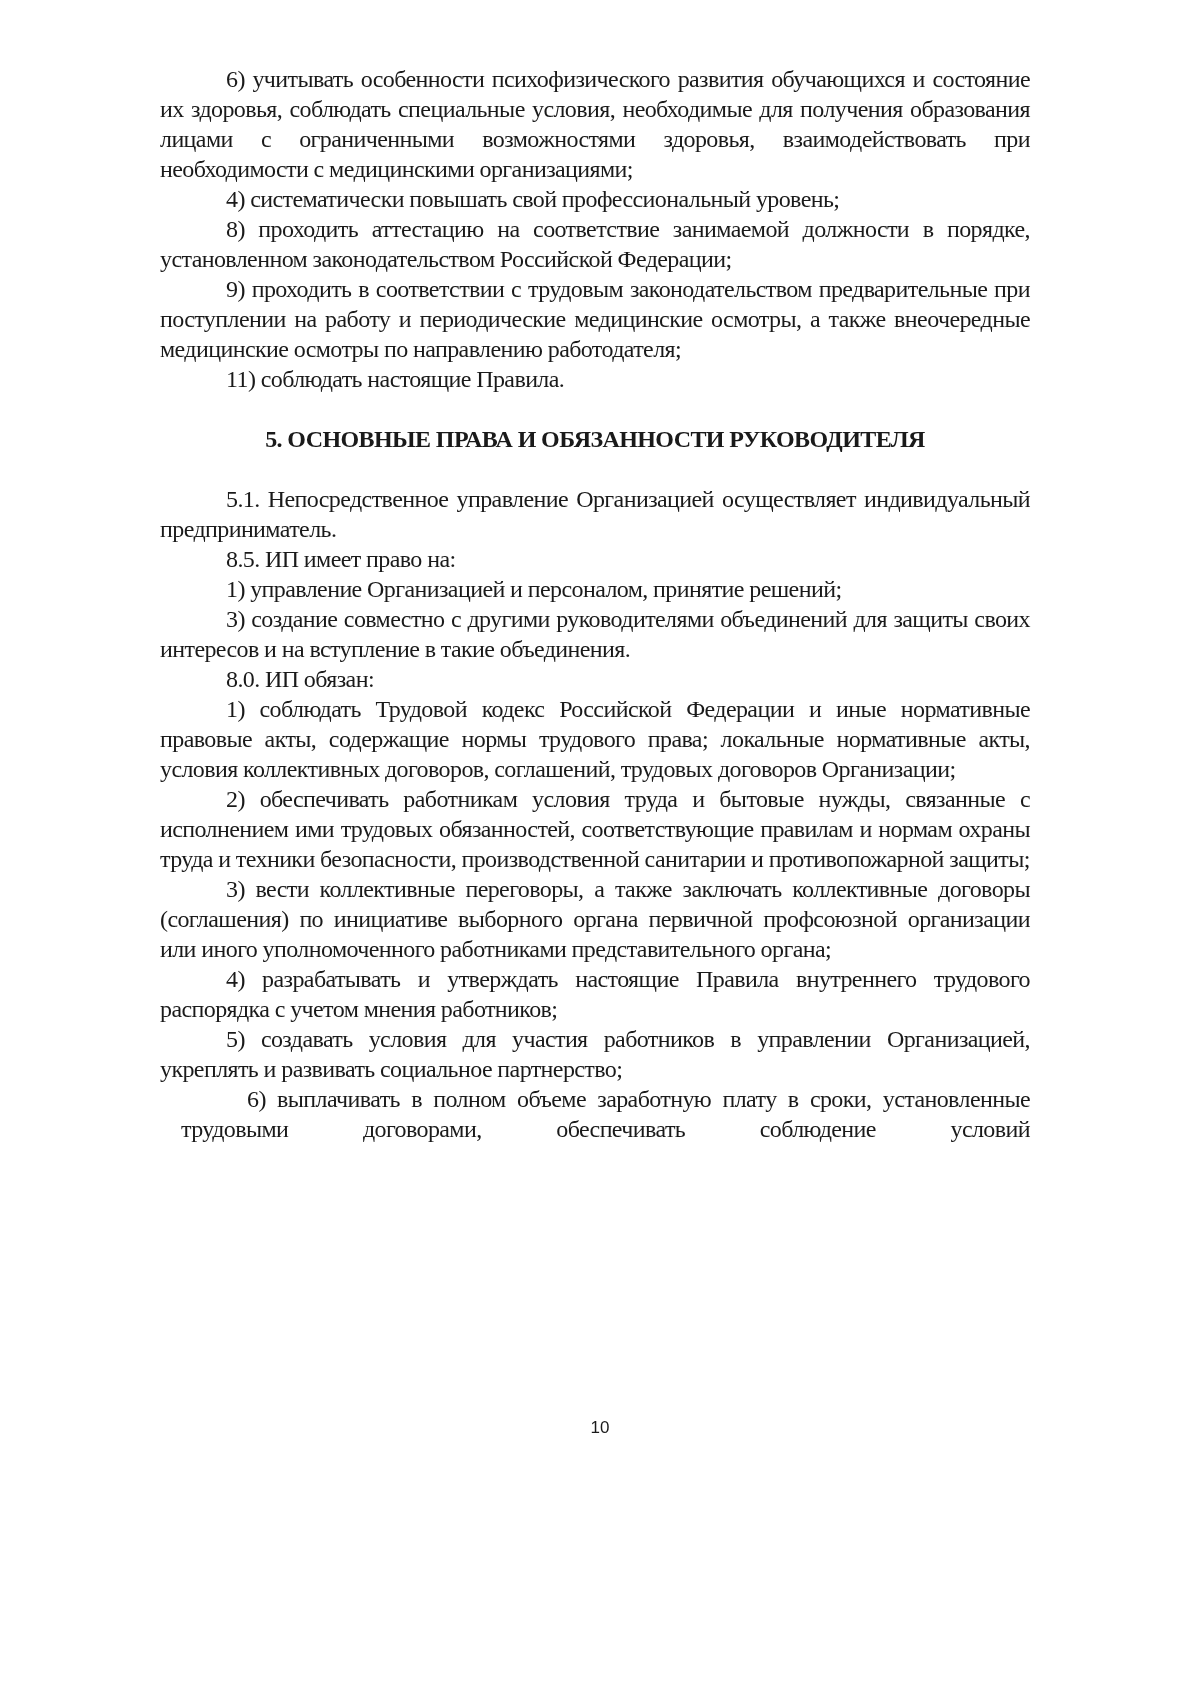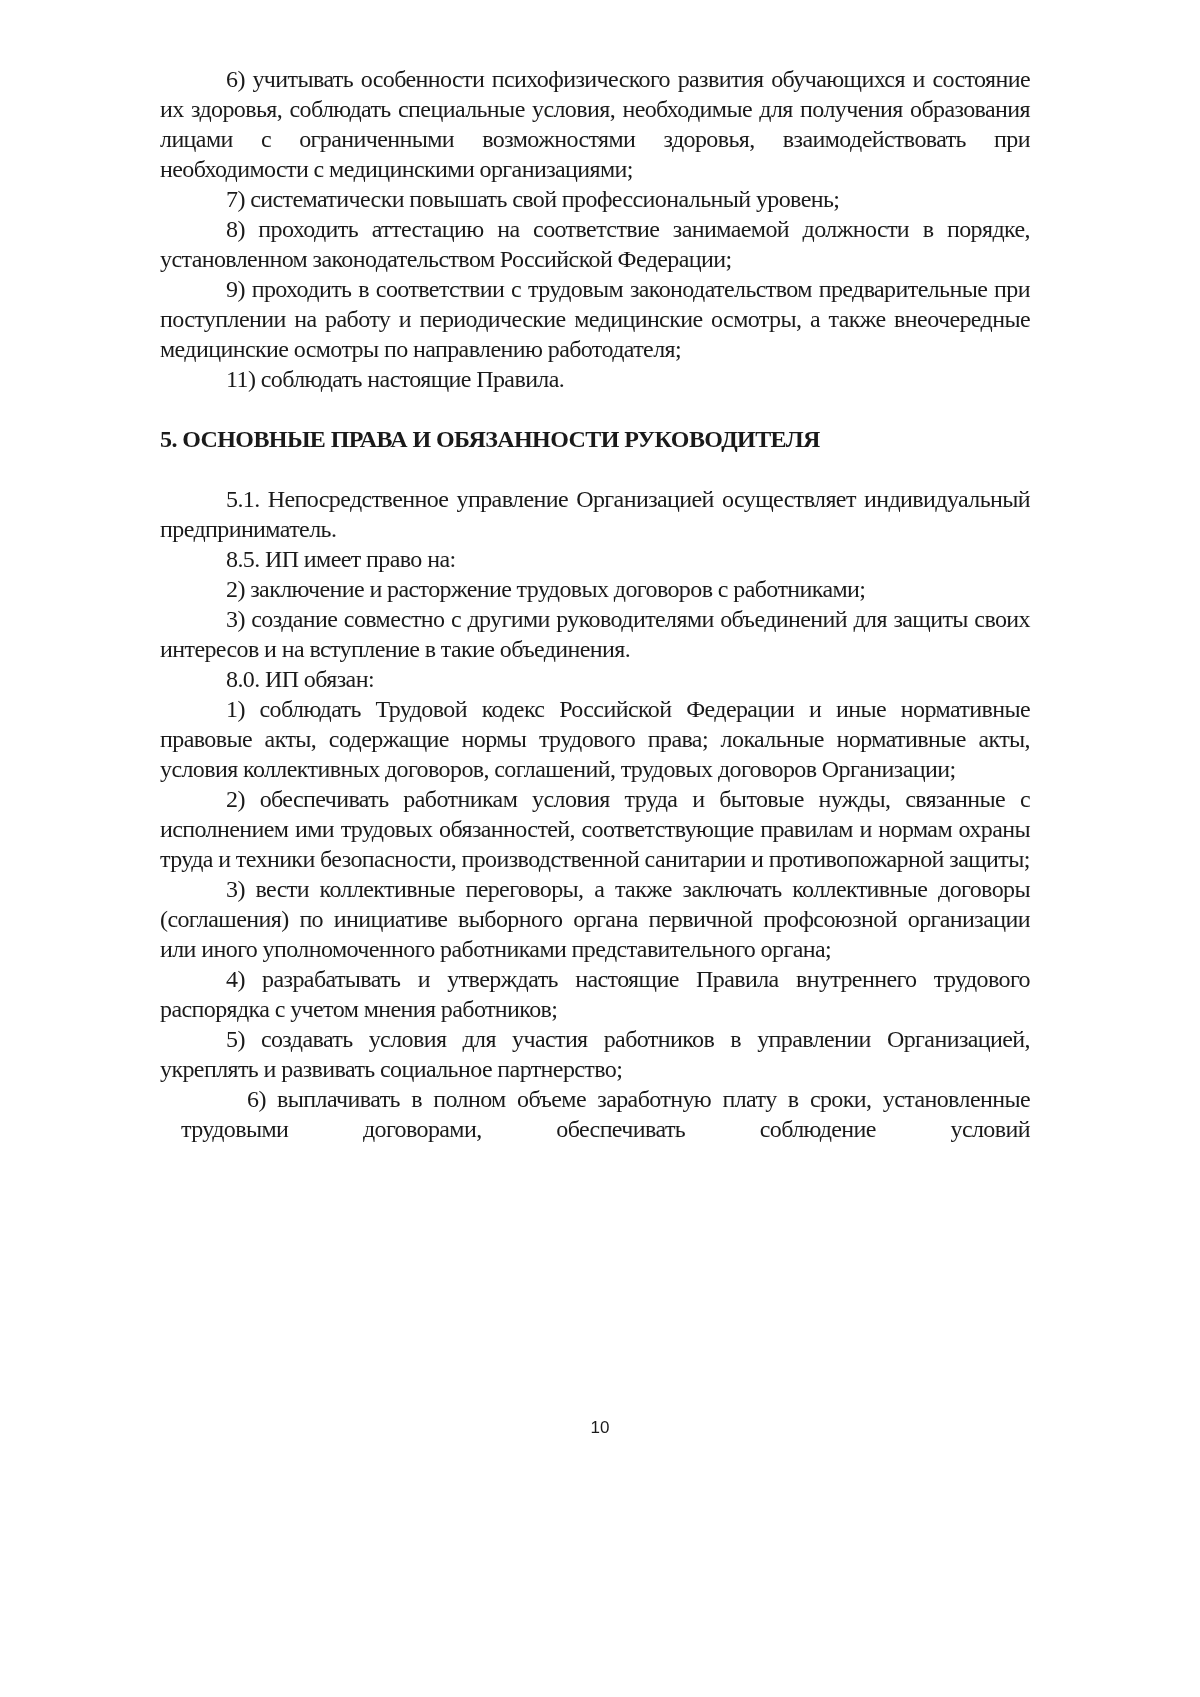--- a/index.html
+++ b/index.html
@@ -28,49 +28,50 @@
       text-indent: 66px;
       margin: 0;
       letter-spacing: -0.6px;
       word-spacing: 0px;
     }
     .para.last-left { text-align-last: left; }
     .heading {
       font-family: "Liberation Serif", serif;
       font-size: 24px;
       line-height: 30px;
+      text-align: center;
       margin: 30px 0 30px 0;
       letter-spacing: -0.6px;
     }
     .page-number {
       position: absolute;
       top: 1418px;
       left: 0;
       width: 1200px;
       text-align: center;
       font-family: "Liberation Sans", sans-serif;
       font-size: 17px;
       color: #1a1a1a;
     }
   </style>
 </head>
 <body>
 
 <div class="page">
   <p class="para">6) учитывать особенности психофизического развития обучающихся и состояние их здоровья, соблюдать специальные условия, необходимые для получения образования лицами с ограниченными возможностями здоровья, взаимодействовать при необходимости с медицинскими организациями;</p>
-  <p class="para">7) систематически повышать свой профессиональный уровень;</p>
+  <p class="para">4) систематически повышать свой профессиональный уровень;</p>
   <p class="para">8) проходить аттестацию на соответствие занимаемой должности в порядке, установленном законодательством Российской Федерации;</p>
   <p class="para">9) проходить в соответствии с трудовым законодательством предварительные при поступлении на работу и периодические медицинские осмотры, а также внеочередные медицинские осмотры по направлению работодателя;</p>
   <p class="para">11) соблюдать настоящие Правила.</p>
 
   <h2 class="heading">5. ОСНОВНЫЕ ПРАВА И ОБЯЗАННОСТИ РУКОВОДИТЕЛЯ</h2>
 
   <p class="para">5.1. Непосредственное управление Организацией осуществляет индивидуальный предприниматель.</p>
   <p class="para">8.5. ИП имеет право на:</p>
-  <p class="para">2) заключение и расторжение трудовых договоров с работниками;</p>
+  <p class="para">1) управление Организацией и персоналом, принятие решений;</p>
   <p class="para">3) создание совместно с другими руководителями объединений для защиты своих интересов и на вступление в такие объединения.</p>
   <p class="para">8.0. ИП обязан:</p>
   <p class="para">1) соблюдать Трудовой кодекс Российской Федерации и иные нормативные правовые акты, содержащие нормы трудового права; локальные нормативные акты, условия коллективных договоров, соглашений, трудовых договоров Организации;</p>
   <p class="para">2) обеспечивать работникам условия труда и бытовые нужды, связанные с исполнением ими трудовых обязанностей, соответствующие правилам и нормам охраны труда и техники безопасности, производственной санитарии и противопожарной защиты;</p>
   <p class="para">3) вести коллективные переговоры, а также заключать коллективные договоры (соглашения) по инициативе выборного органа первичной профсоюзной организации или иного уполномоченного работниками представительного органа;</p>
   <p class="para">4) разрабатывать и утверждать настоящие Правила внутреннего трудового распорядка с учетом мнения работников;</p>
   <p class="para">5) создавать условия для участия работников в управлении Организацией, укреплять и развивать социальное партнерство;</p>
   <p class="para last-left" style="text-align-last: justify; margin-left: 21px;">6) выплачивать в полном объеме заработную плату в сроки, установленные трудовыми договорами, обеспечивать соблюдение условий</p>
 </div>
 

